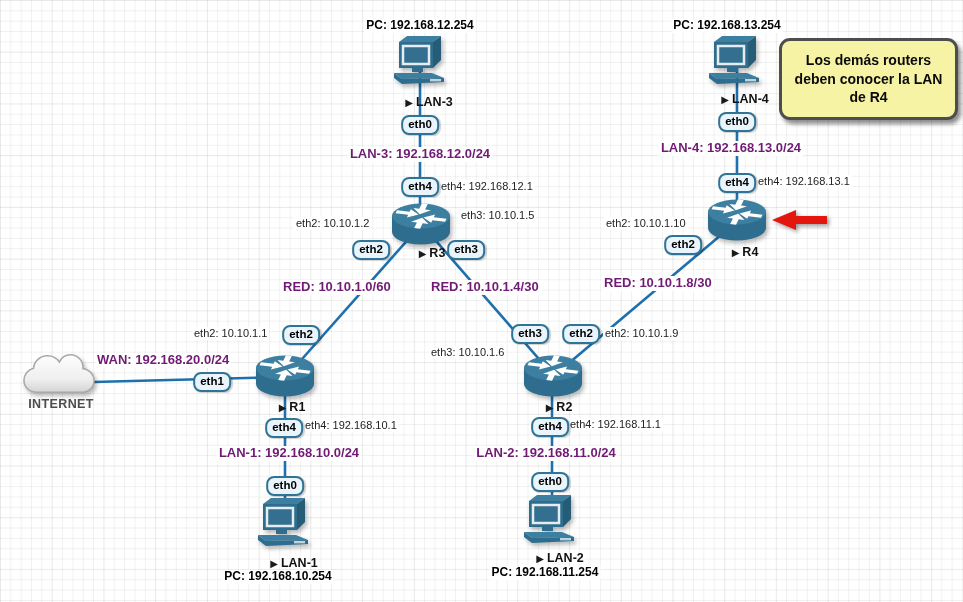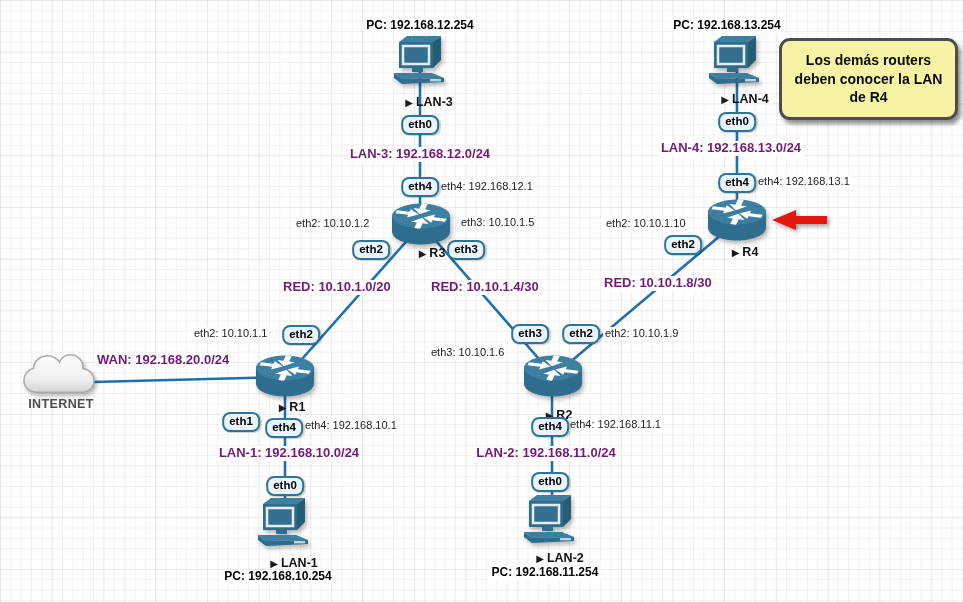--- a/index.html
+++ b/index.html
@@ -123,56 +123,56 @@
     </svg>
   <div class="abs ctr inetlabel" style="left:61px;top:397px;">INTERNET</div>
 
   <div class="abs ctr nodelabel" style="left:424px;top:95px;"><span class="mk">▶</span><span>LAN-3</span></div>
   <div class="abs ctr nodelabel" style="left:740px;top:92px;"><span class="mk">▶</span><span>LAN-4</span></div>
   <div class="abs ctr nodelabel" style="left:289px;top:556px;"><span class="mk">▶</span><span>LAN-1</span></div>
   <div class="abs ctr nodelabel" style="left:555px;top:551px;"><span class="mk">▶</span><span>LAN-2</span></div>
   <div class="abs ctr nodelabel" style="left:427px;top:246px;"><span class="mk">▶</span><span>R3</span></div>
   <div class="abs ctr nodelabel" style="left:740px;top:245px;text-align:right;"><span class="mk">▶</span><span>R4</span></div>
   <div class="abs ctr nodelabel" style="left:287px;top:400px;"><span class="mk">▶</span><span>R1</span></div>
-  <div class="abs ctr nodelabel" style="left:554px;top:400px;margin-top:8px;"><span class="mk">▶</span><span>R2</span></div>
+  <div class="abs ctr nodelabel" style="left:554px;top:400px;"><span class="mk">▶</span><span>R2</span></div>
 
   <div class="abs ctr lbl blabel" style="left:420px;top:19px;">PC: 192.168.12.254</div>
   <div class="abs ctr lbl blabel" style="left:727px;top:19px;">PC: 192.168.13.254</div>
   <div class="abs ctr lbl blabel" style="left:278px;top:570px;">PC: 192.168.10.254</div>
   <div class="abs ctr lbl blabel" style="left:545px;top:566px;">PC: 192.168.11.254</div>
 
   <div class="abs ctr lbl netlabel" style="left:420px;top:147px;">LAN-3: 192.168.12.0/24</div>
   <div class="abs ctr lbl netlabel" style="left:731px;top:141px;">LAN-4: 192.168.13.0/24</div>
   <div class="abs ctr lbl netlabel" style="left:289px;top:446px;">LAN-1: 192.168.10.0/24</div>
   <div class="abs ctr lbl netlabel" style="left:546px;top:446px;">LAN-2: 192.168.11.0/24</div>
   <div class="abs lbl netlabel" style="left:95px;top:353px;">WAN: 192.168.20.0/24</div>
-  <div class="abs lbl netlabel" style="left:281px;top:280px;">RED: 10.10.1.0/20</div>
+  <div class="abs lbl netlabel" style="left:281px;top:280px;">RED: 10.10.1.0/60</div>
   <div class="abs lbl netlabel" style="left:429px;top:280px;">RED: 10.10.1.4/30</div>
   <div class="abs lbl netlabel" style="left:602px;top:276px;">RED: 10.10.1.8/30</div>
 
   <div class="abs lbl iplabel" style="left:439px;top:180px;">eth4: 192.168.12.1</div>
   <div class="abs lbl iplabel" style="left:294px;top:217px;">eth2: 10.10.1.2</div>
-  <div class="abs lbl iplabel" style="left:459px;top:216px;">eth3: 10.10.1.5</div>
+  <div class="abs lbl iplabel" style="left:459px;top:209px;">eth3: 10.10.1.5</div>
   <div class="abs lbl iplabel" style="left:756px;top:175px;">eth4: 192.168.13.1</div>
   <div class="abs lbl iplabel" style="left:604px;top:217px;">eth2: 10.10.1.10</div>
   <div class="abs lbl iplabel" style="left:192px;top:327px;">eth2: 10.10.1.1</div>
   <div class="abs lbl iplabel" style="left:303px;top:419px;">eth4: 192.168.10.1</div>
   <div class="abs lbl iplabel" style="left:429px;top:346px;">eth3: 10.10.1.6</div>
   <div class="abs lbl iplabel" style="left:603px;top:327px;">eth2: 10.10.1.9</div>
   <div class="abs lbl iplabel" style="left:568px;top:418px;">eth4: 192.168.11.1</div>
 
   <div class="abs ctr badge" style="left:420px;top:115px;">eth0</div>
   <div class="abs ctr badge" style="left:420px;top:177px;">eth4</div>
   <div class="abs ctr badge" style="left:371px;top:240px;">eth2</div>
   <div class="abs ctr badge" style="left:466px;top:240px;">eth3</div>
   <div class="abs ctr badge" style="left:737px;top:112px;">eth0</div>
   <div class="abs ctr badge" style="left:737px;top:173px;">eth4</div>
   <div class="abs ctr badge" style="left:683px;top:235px;">eth2</div>
   <div class="abs ctr badge" style="left:301px;top:325px;">eth2</div>
-  <div class="abs ctr badge" style="left:241px;top:372px;margin-top:40px;">eth1</div>
+  <div class="abs ctr badge" style="left:212px;top:372px;">eth1</div>
   <div class="abs ctr badge" style="left:284px;top:418px;">eth4</div>
   <div class="abs ctr badge" style="left:285px;top:476px;">eth0</div>
   <div class="abs ctr badge" style="left:530px;top:324px;">eth3</div>
   <div class="abs ctr badge" style="left:581px;top:324px;">eth2</div>
   <div class="abs ctr badge" style="left:550px;top:417px;">eth4</div>
   <div class="abs ctr badge" style="left:550px;top:472px;">eth0</div>
 
   <div class="abs note" style="left:779px;top:38px;width:163px;height:68px;padding:4px 5px;">Los demás routers deben conocer la LAN de R4</div>
   <svg class="abs redarrow" style="left:770px;top:207px;" width="58" height="26">
     <polygon points="2,13 26,3 26,9 57,9 57,17 26,17 26,23" fill="#E3170D"></polygon>

